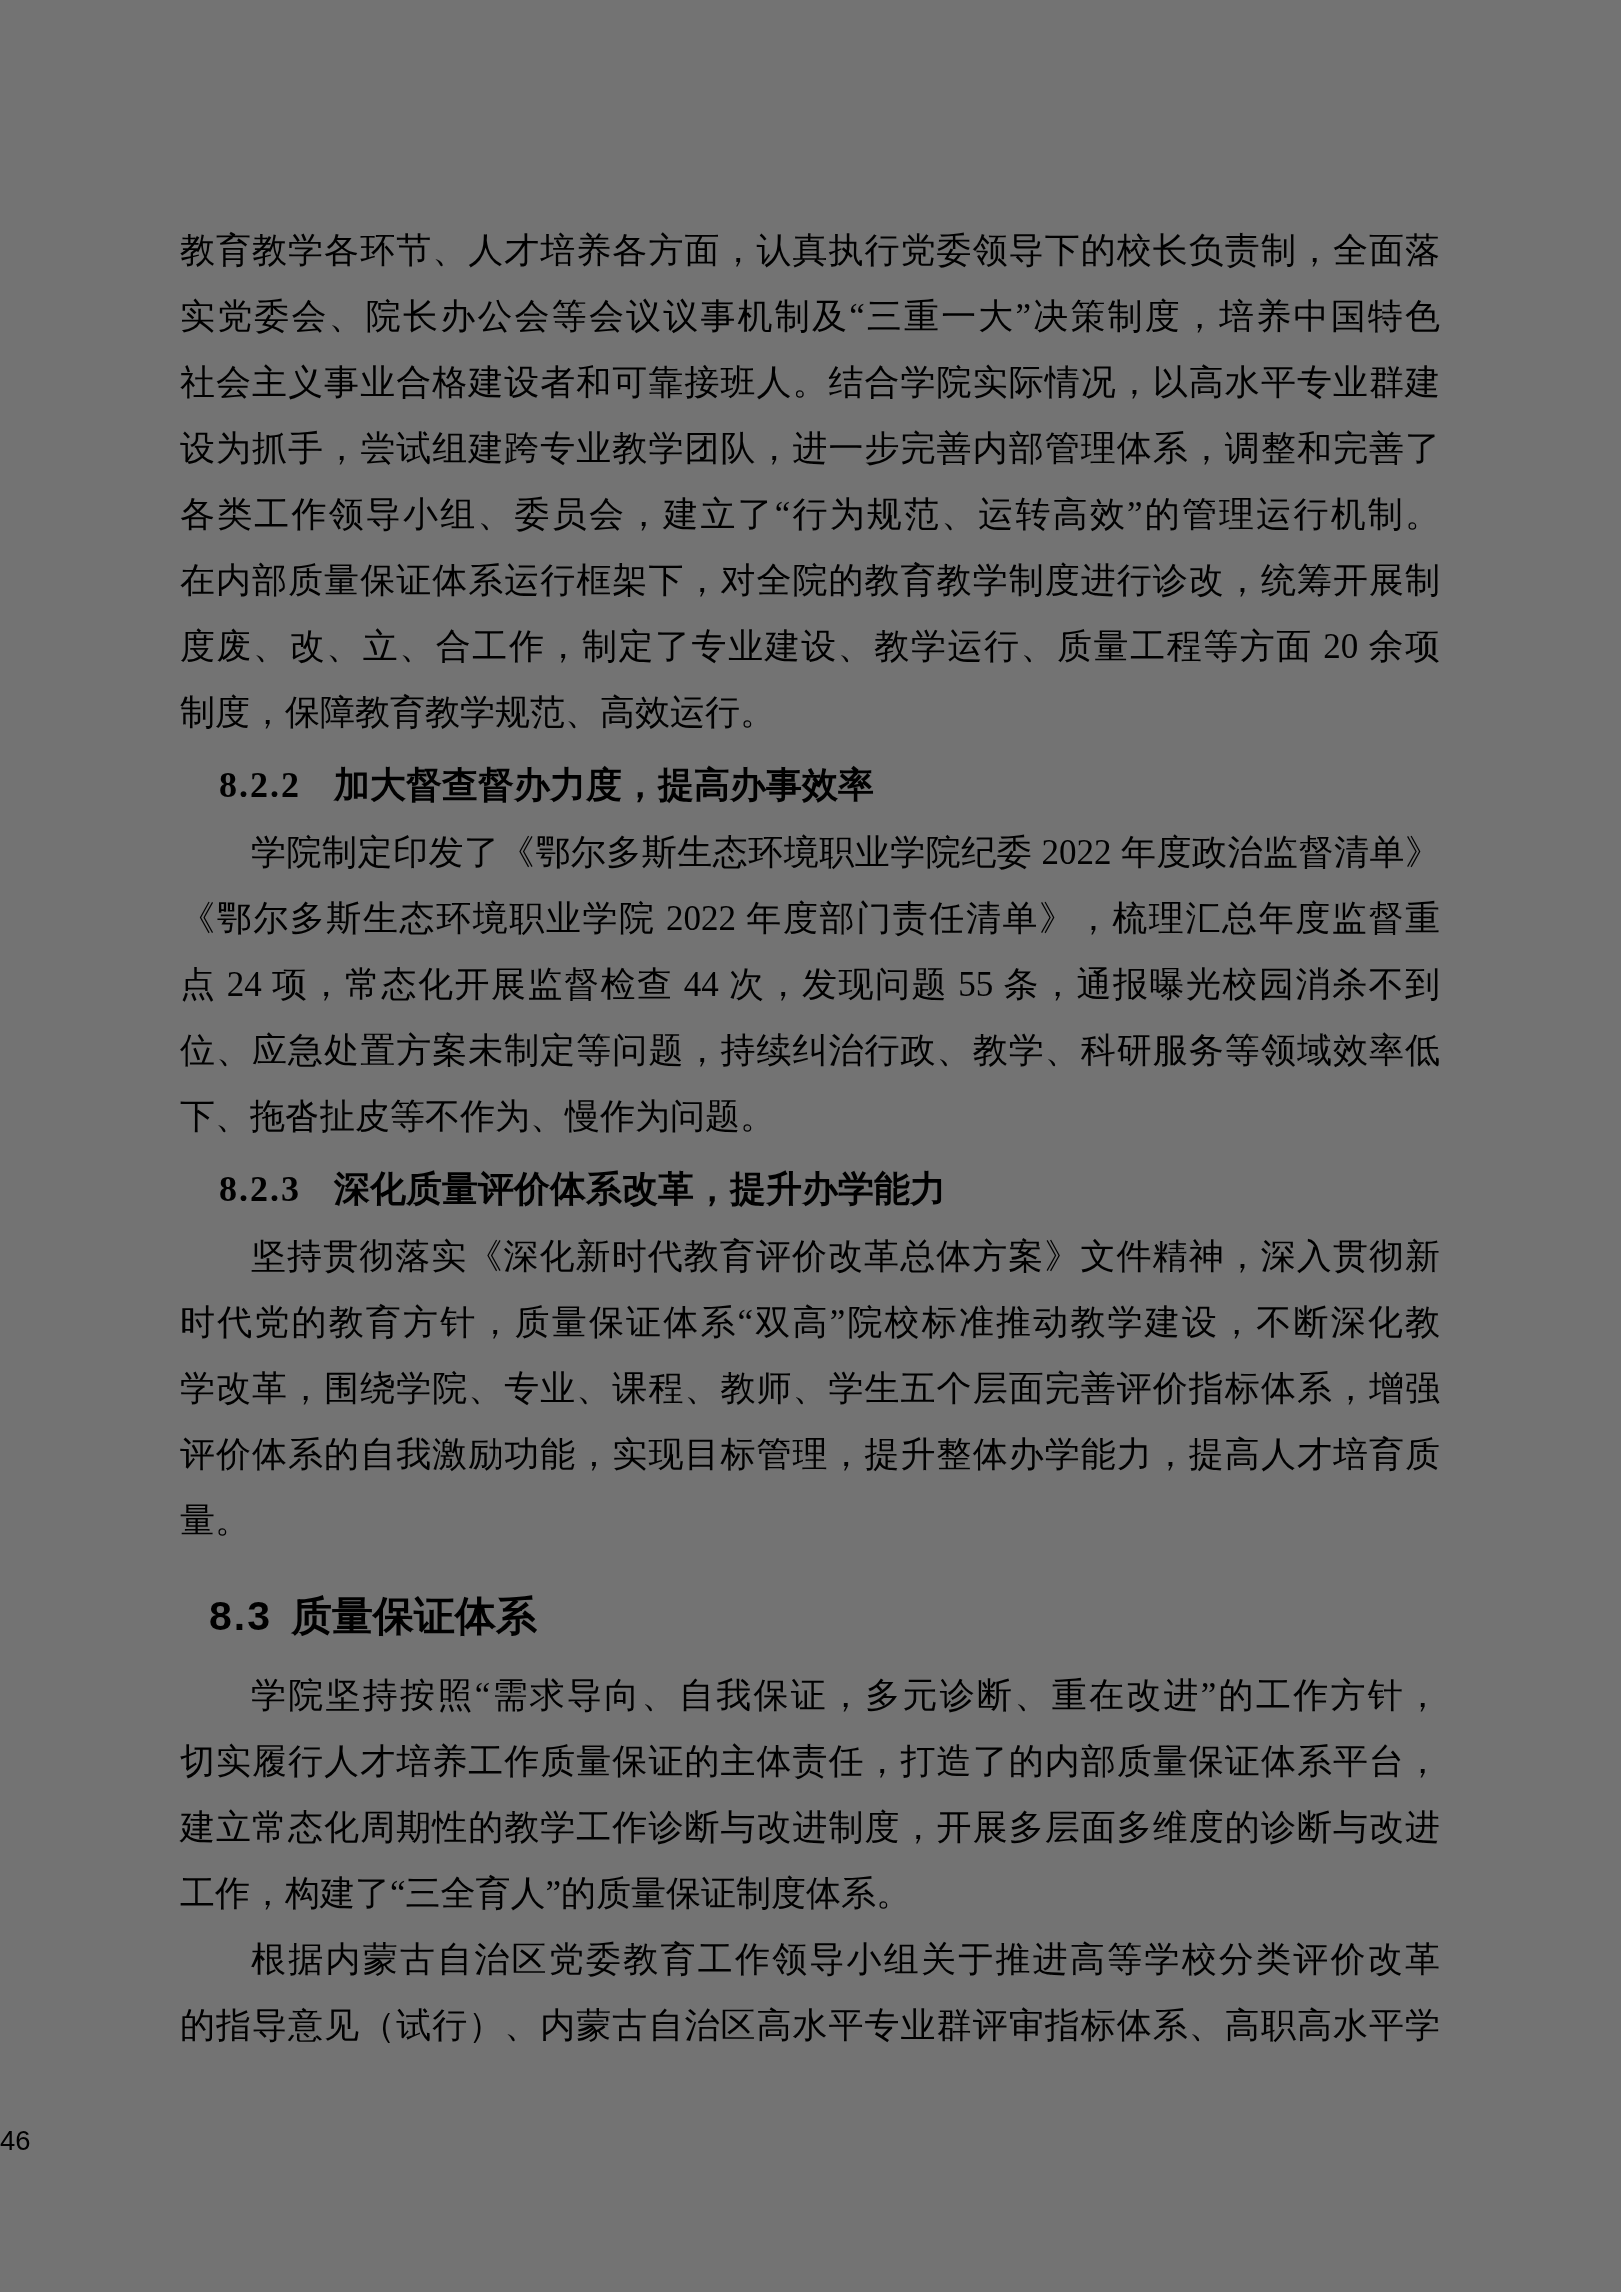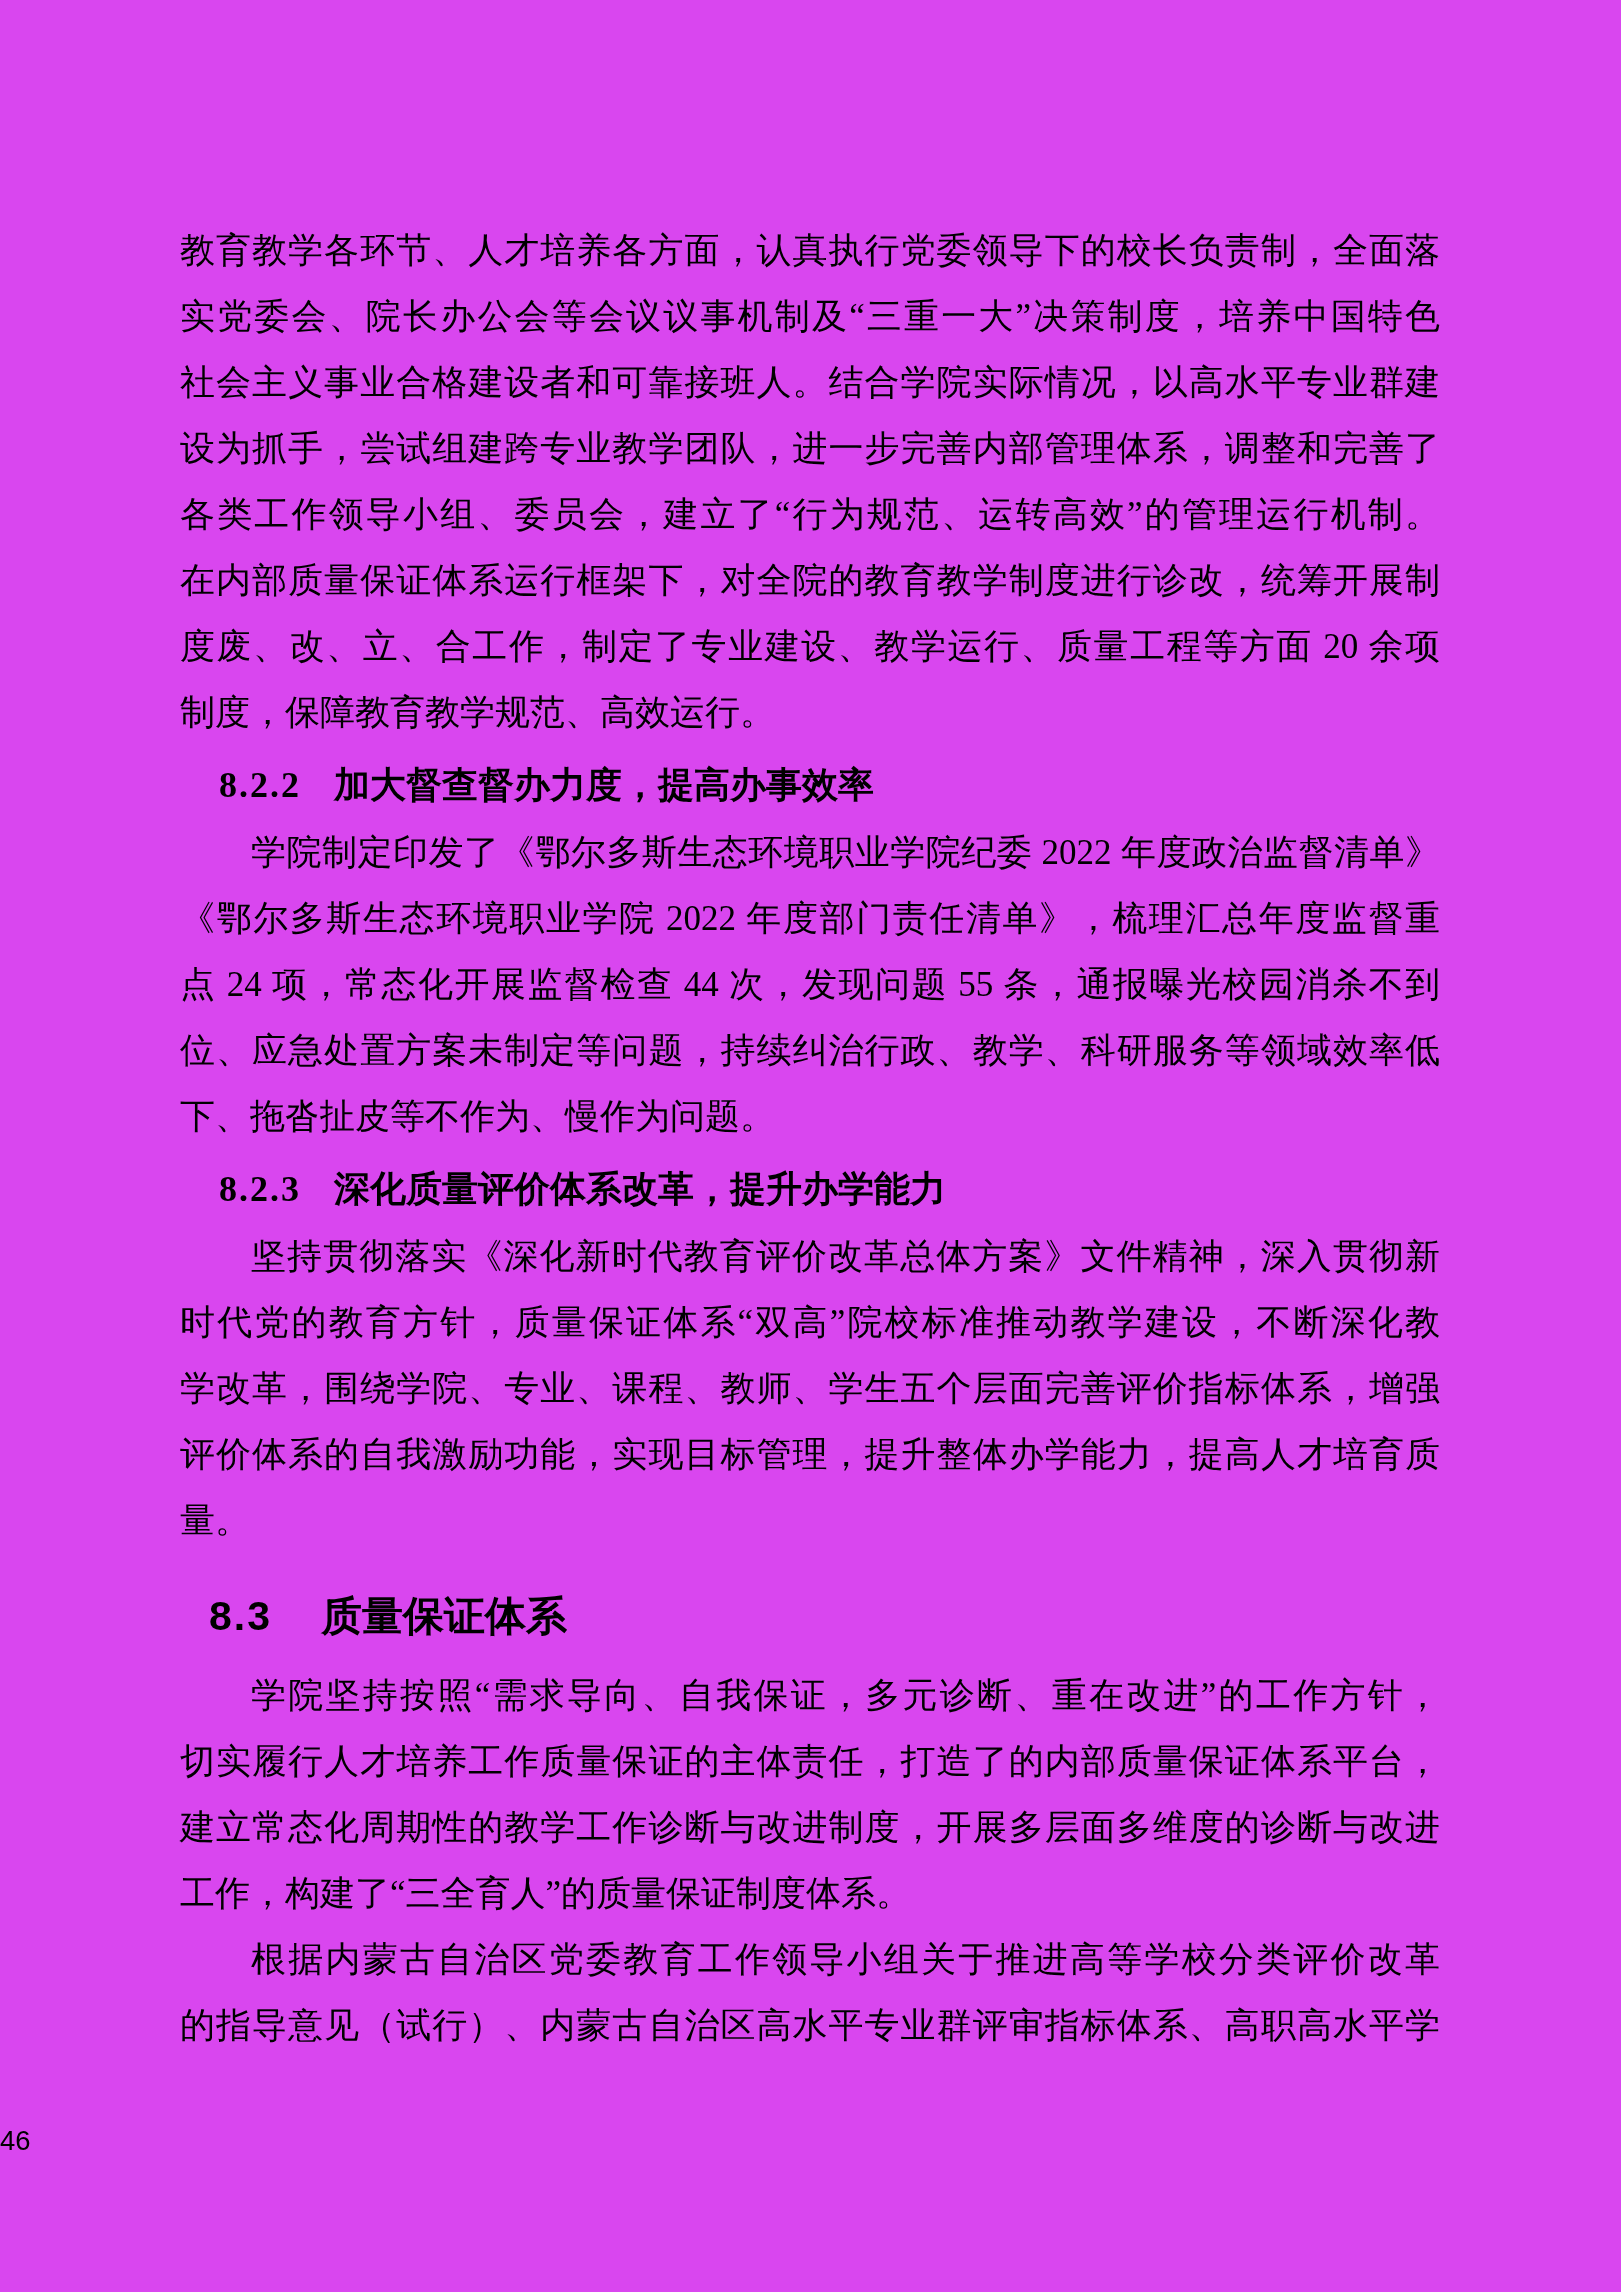--- a/index.html
+++ b/index.html
@@ -5,21 +5,21 @@
   html, body { margin: 0; padding: 0; }
   body {
     width: 1621px; height: 2293px;
     background: #ffffff;
     position: relative;
     font-family: "Liberation Serif", "DejaVu Serif", serif;
     color: #000000;
   }
   .page {
     position: absolute; inset: 0;
-    background: #d946ef;
+    background: #737373;
     overflow: hidden;
     padding-left: 36px;
   }
   .content {
     position: absolute;
     left: 180px; top: 218px;
     width: 1260px;
   }
   .para { margin: 0; }
   .line {
@@ -44,21 +44,21 @@
   .h3 .num { margin-right: 33px; letter-spacing: 2px; }
   .h2 {
     font-family: "Liberation Sans", "DejaVu Sans", sans-serif;
     font-weight: bold;
     font-size: 41px;
     line-height: 74px;
     padding-left: 29px;
     margin: 25.5px 0 9.8px 0;
     color: #000000;
   }
-  .h2 .num { margin-right: 49px; letter-spacing: 2px; }
+  .h2 .num { margin-right: 19px; letter-spacing: 2px; }
   .page-number {
     position: absolute;
     top: 2125px; left: 0; right: 0;
     text-align: left;
     font-family: "Liberation Sans", "DejaVu Sans", sans-serif;
     font-size: 27.4px;
     color: #000000;
   }
 </style>
 </head>

